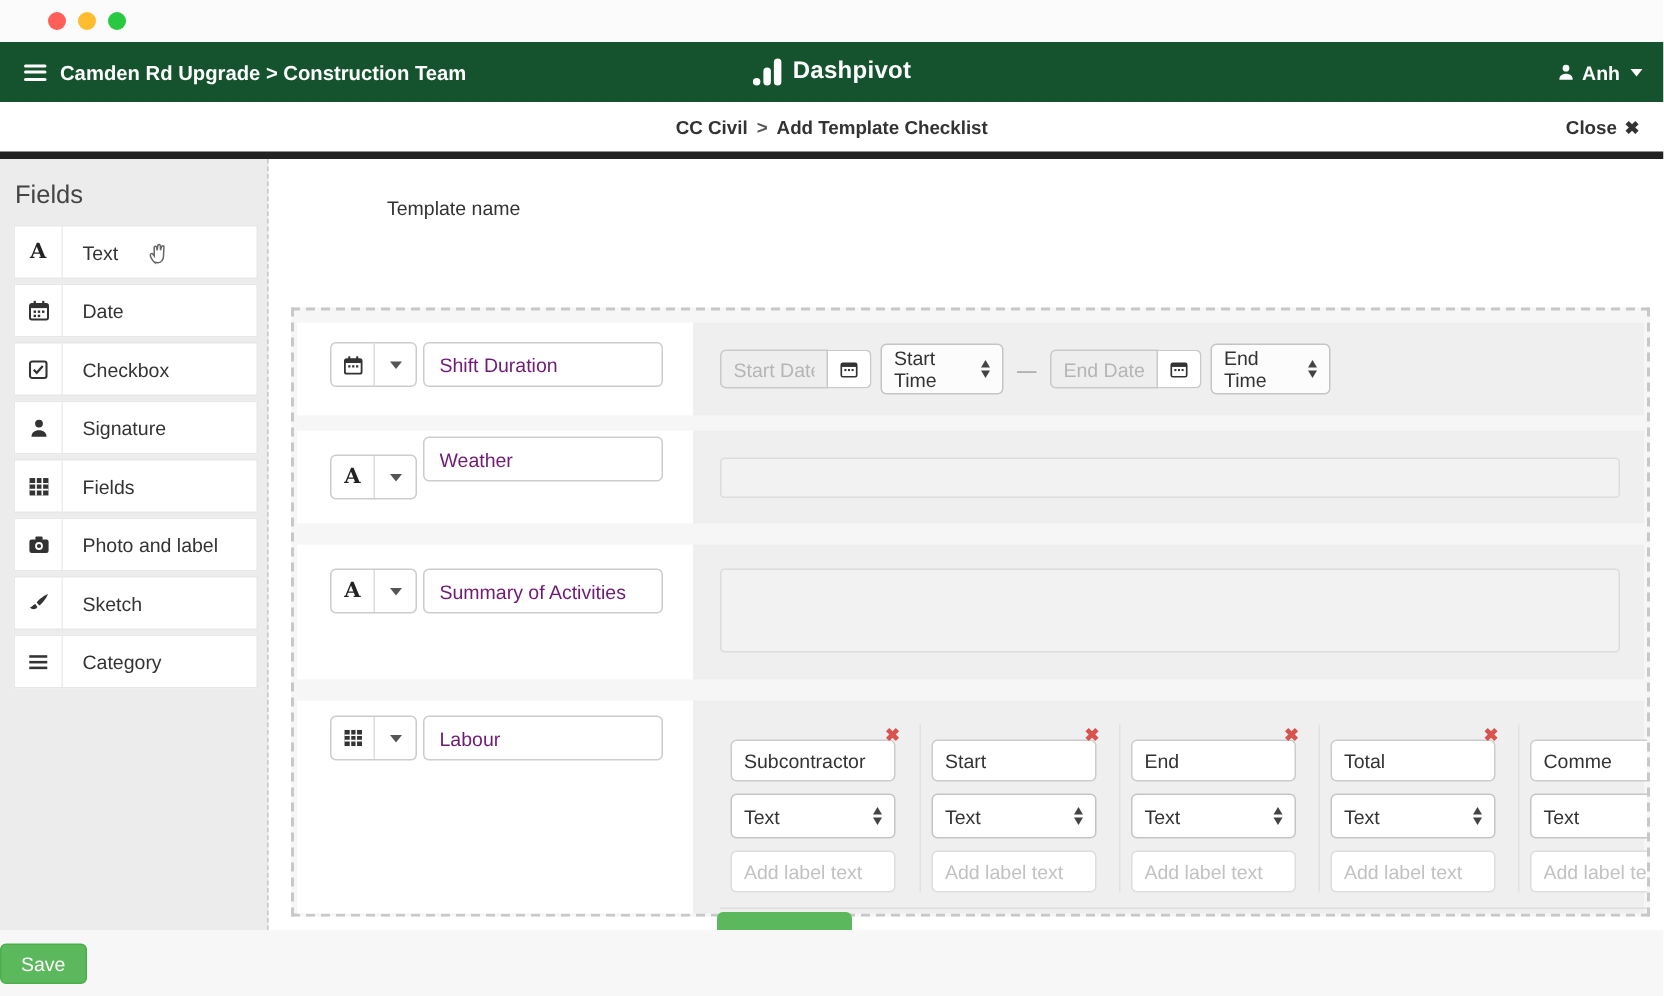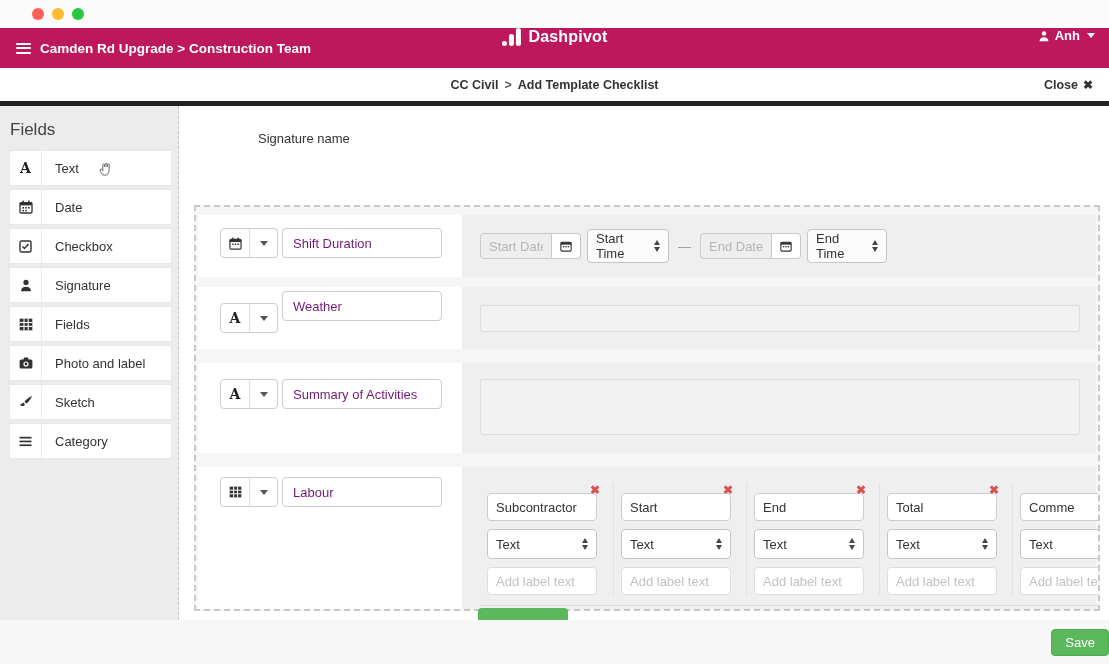--- a/index.html
+++ b/index.html
@@ -6,21 +6,21 @@
   html,body { width:1109px; height:664px; overflow:hidden; }
   body { font-family:"Liberation Sans", sans-serif; background:#fff; position:relative; color:#333; }
 
   
   .titlebar { position:absolute; top:0; left:0; width:100%; height:28px; background:#fbfbfb; }
   .dots { position:absolute; left:32px; top:8px; display:flex; gap:8px; }
   .dot { width:12px; height:12px; border-radius:50%; }
   .dot.red{ background:#FF5F57; } .dot.yellow{ background:#FEBC2E; } .dot.green{ background:#28C840; }
 
   
-  .navbar { position:absolute; top:28px; left:0; width:100%; height:40px; background:#be185d; display:flex; }
+  .navbar { position:absolute; top:28px; left:0; width:100%; height:40px; background:#14532d; display:flex; align-items:center; }
   .nav-left { display:flex; align-items:center; gap:9px; padding-left:16px; color:#fff; font-weight:bold; font-size:13.5px; }
   .burger { display:inline-flex; flex-direction:column; gap:2.5px; width:15px; }
   .burger span { display:block; height:2px; background:#fff; border-radius:1px; }
   .brand { position:absolute; left:50%; transform:translateX(-50%); display:flex; align-items:center; gap:8px; }
   .logo { display:flex; align-items:flex-end; gap:2px; height:18px; }
   .logo i { display:block; background:#fff; border-radius:3px; }
   .logo i.b1{ width:5px; height:5px; border-radius:50%; }
   .logo i.b2{ width:5px; height:12px; }
   .logo i.b3{ width:5px; height:18px; }
   .brand-name { color:#fff; font-weight:bold; font-size:16px; letter-spacing:.2px; }
@@ -81,21 +81,21 @@
   .tcol + .tcol { border-left:1px solid #e1e1e1; }
   .tcol .del { position:absolute; top:0px; right:13px; color:#D9534F; font-size:12px; font-weight:bold; cursor:default; }
   .col-input { width:110px; height:28px; border:1px solid #ccc; border-radius:4px; background:#fff; font-size:13px; color:#333; padding:0 8px; display:block; font-family:"Liberation Sans", sans-serif; }
   .col-select { width:110px; height:30px; margin-top:8px; border:1px solid #c5c5c5; border-radius:4px; background:#fff; font-size:13px; color:#333; display:flex; align-items:center; padding:0 8px; justify-content:space-between; }
   .col-label { width:110px; height:28px; margin-top:8px; border:1px solid #ddd; border-radius:4px; background:#fff; font-size:13px; color:#333; padding:0 8px; display:block; font-family:"Liberation Sans", sans-serif; }
   .col-label::placeholder, .col-input::placeholder { color:#c2c2c2; }
 
   .clipped-green { position:absolute; left:478px; top:502px; width:90px; height:12px; background:#5CB85C; border-radius:4px 4px 0 0; }
 
   
-  .footer { position:absolute; bottom:0; left:0; width:100%; height:44px; background:#f7f7f7; display:flex; align-items:center; justify-content:flex-end; }
+  .footer { position:absolute; bottom:0; left:0; width:100%; height:44px; background:#f7f7f7; display:flex; align-items:center; justify-content:flex-start; }
   .save-btn { background:#5CB85C; color:#fff; border:1px solid #4cae4c; border-radius:4px; font-size:13px; padding:5px 13px; font-family:"Liberation Sans", sans-serif; }
 
   svg { display:block; }
 </style>
 </head>
 <body>
 
 <div class="titlebar">
   <div class="dots">
     <span class="dot red"></span>
@@ -239,21 +239,21 @@
               <rect x="0.5" y="4.6" width="12" height="1.7" fill="#333"></rect>
               <rect x="0.5" y="8.4" width="12" height="1.7" fill="#333"></rect>
             </svg>
         </span>
         <span class="lbl">Category</span>
       </div>
 
     </div>
   </div>
 
-  <label class="tpl-label">Signature name</label>
+  <label class="tpl-label">Template name</label>
 
   <div class="canvas">
 
     <div class="frow" style="top:8px; height:62px;">
       <div class="editor">
         <div class="type-group" style="top:13px;">
           <span class="cell">
             <svg width="13" height="13" viewBox="0 0 14 14">
                 <rect x="1" y="2.6" width="12" height="10.4" rx="1.2" fill="none" stroke="#333" stroke-width="1.3"></rect>
                 <rect x="1" y="2.6" width="12" height="2.8" fill="#333"></rect>

